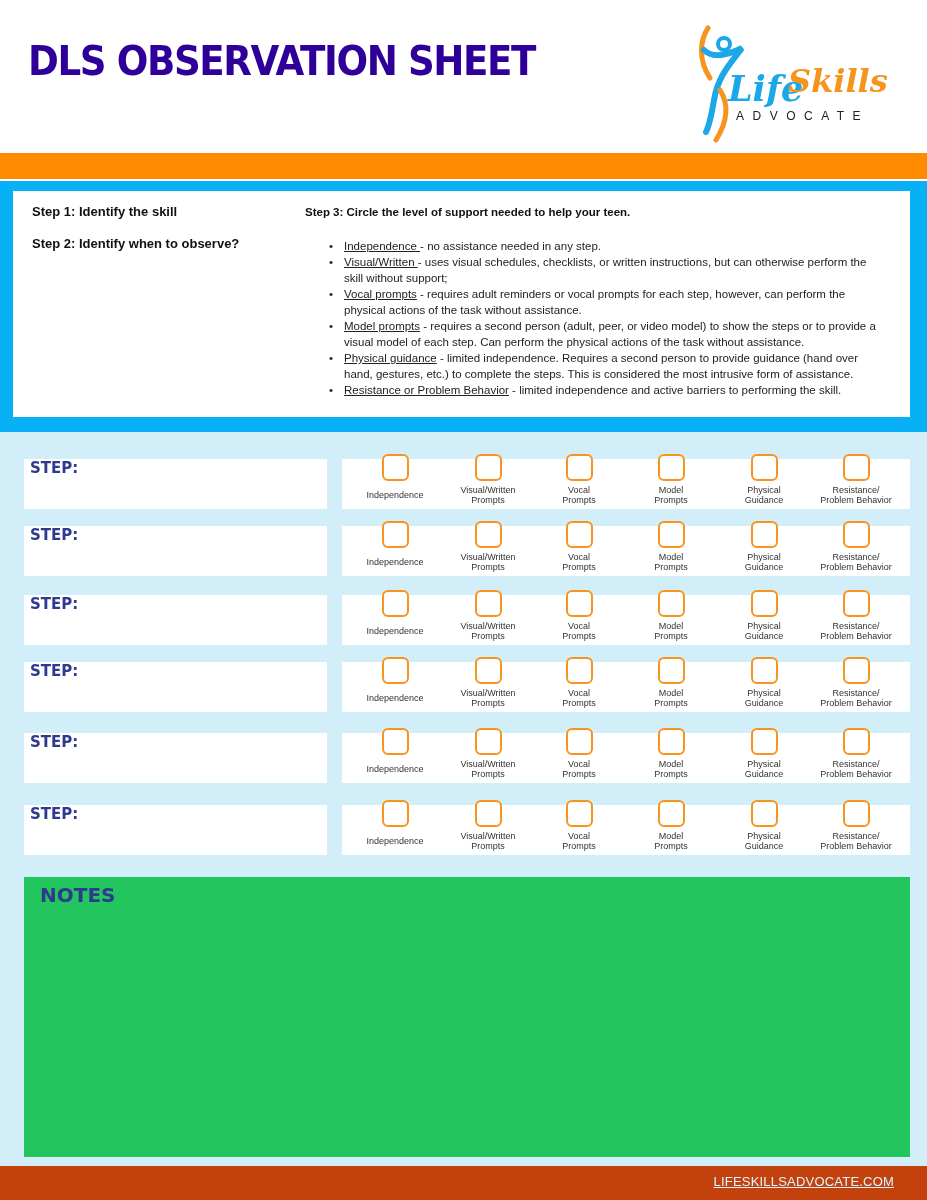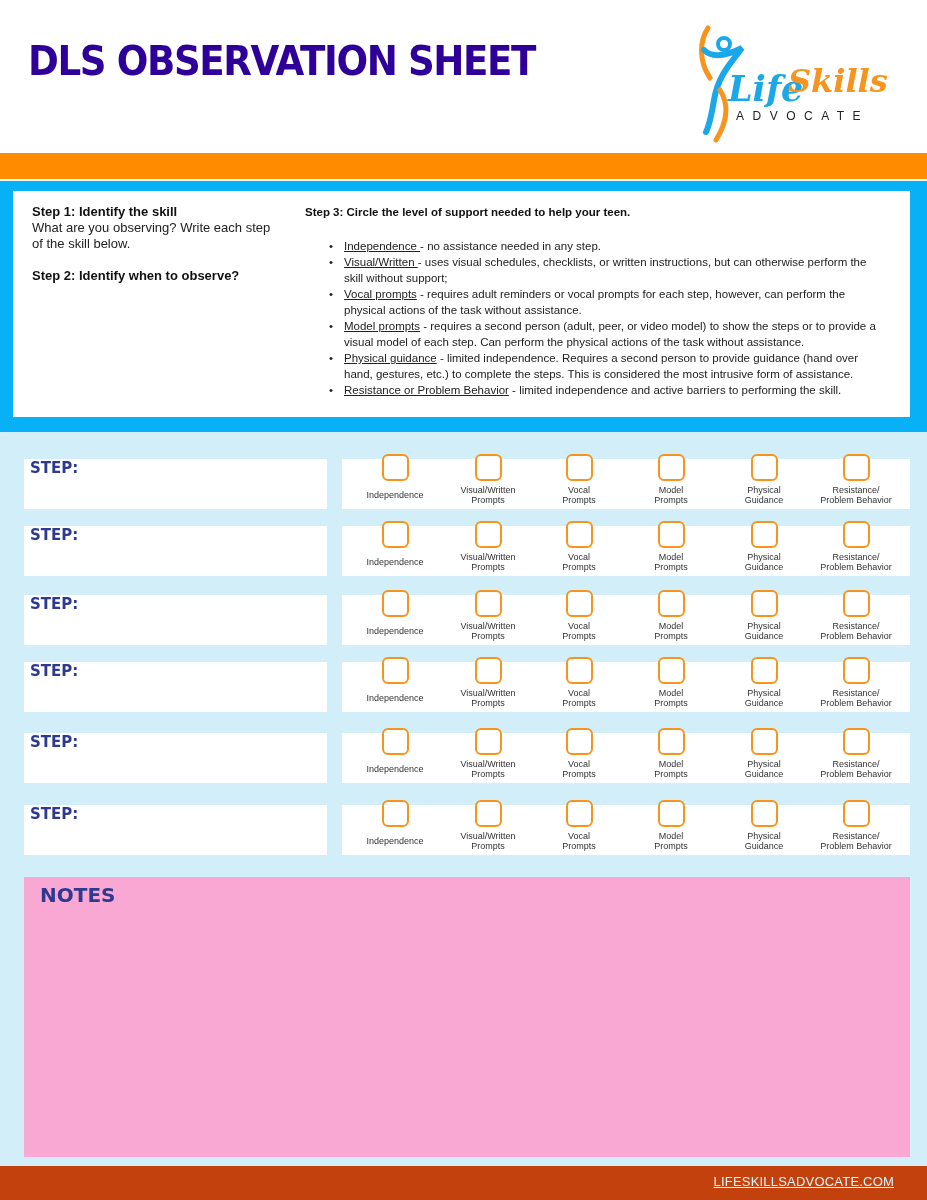--- a/index.html
+++ b/index.html
@@ -26,21 +26,21 @@
   .col3 li::before { content:"•"; position:absolute; left:-15px; color:#222; }
   .col3 u { text-decoration:underline; }
   .light-area { position:absolute; left:0; top:432px; width:927px; height:734px; background:#d2eef9; }
   .row { position:absolute; left:0; width:927px; height:50px; }
   .step-box { position:absolute; left:24px; top:0; width:303px; height:50px; background:#fff; }
   .step-label { position:absolute; left:6px; top:0; font-family:"DejaVu Sans", sans-serif; font-weight:bold; font-size:15px; color:#2e3a8f; }
   .opt-box { position:absolute; left:342px; top:0; width:568px; height:50px; background:#fff; }
   .opt { position:absolute; top:-5px; width:92px; text-align:center; }
   .chk { width:23px; height:23px; margin:0 auto; border:2px solid #f7941d; border-radius:6px; background:#fff; }
   .opt-label { font-size:9px; line-height:10px; color:#333; margin-top:3px; height:22px; display:flex; align-items:center; justify-content:center; }
-  .notes-box { position:absolute; left:24px; top:877px; width:886px; height:280px; background:#f9a8d4; }
+  .notes-box { position:absolute; left:24px; top:877px; width:886px; height:280px; background:#22c55e; }
   .notes-label { position:absolute; left:16px; top:6px; font-family:"DejaVu Sans", sans-serif; font-weight:bold; font-size:20px; color:#2e3a8f; }
   .footer { position:absolute; left:0; top:1166px; width:927px; height:34px; background:#c2410c; }
   .footer a { position:absolute; right:33px; top:8px; font-size:13px; color:#dff4ff; text-decoration:underline; letter-spacing:0.2px; }
 </style>
 </head>
 <body>
 
 <div class="title">DLS OBSERVATION SHEET</div>
 
 <div class="logo">
@@ -54,21 +54,20 @@
   <span class="script2">Skills</span>
   <span class="adv">ADVOCATE</span>
 </div>
 
 <div class="orange-bar"></div>
 <div class="blue-band"></div>
 
 <div class="info-box">
   <div class="col1">
     <b>Step 1:  Identify the skill</b>
-    <span>What are you observing?  Write each step of the skill below.</span>
     <div class="gap"></div>
     <b>Step 2:  Identify when to observe?</b>
   </div>
   <div class="col3">
     <b>Step 3:  Circle the level of support needed to help your teen.</b>
     <ul>
       <li><u>Independence </u><span> - no assistance needed in any step.</span></li>
       <li><u>Visual/Written </u><span> - uses visual schedules, checklists, or written instructions, but can otherwise perform the skill without support;</span></li>
       <li><u>Vocal prompts</u><span> - requires adult reminders or vocal prompts for each step, however, can perform the physical actions of the task without assistance.</span></li>
       <li><u>Model prompts</u><span> - requires a second person (adult, peer, or video model) to show the steps or to provide a visual model of each step.  Can perform the physical actions of the task without assistance.</span></li>

